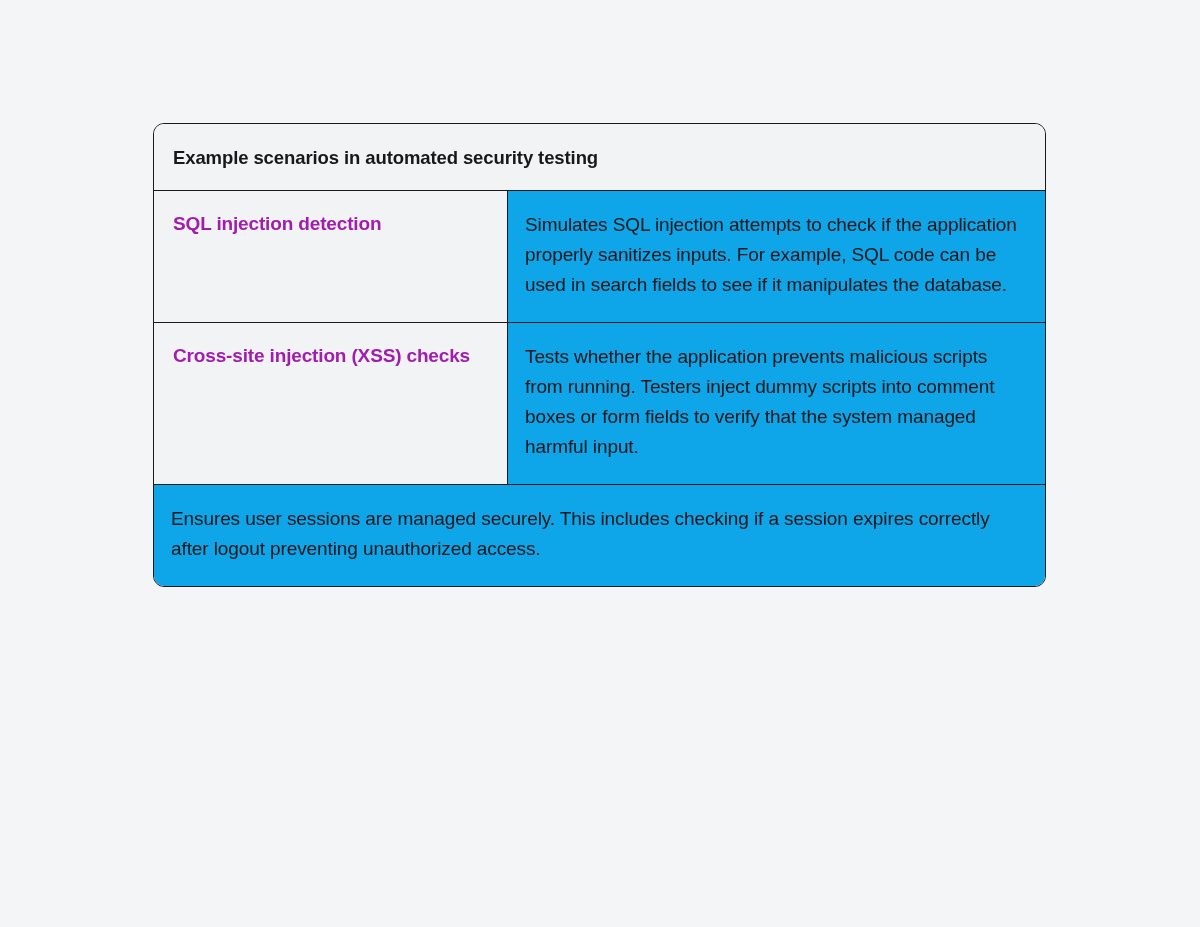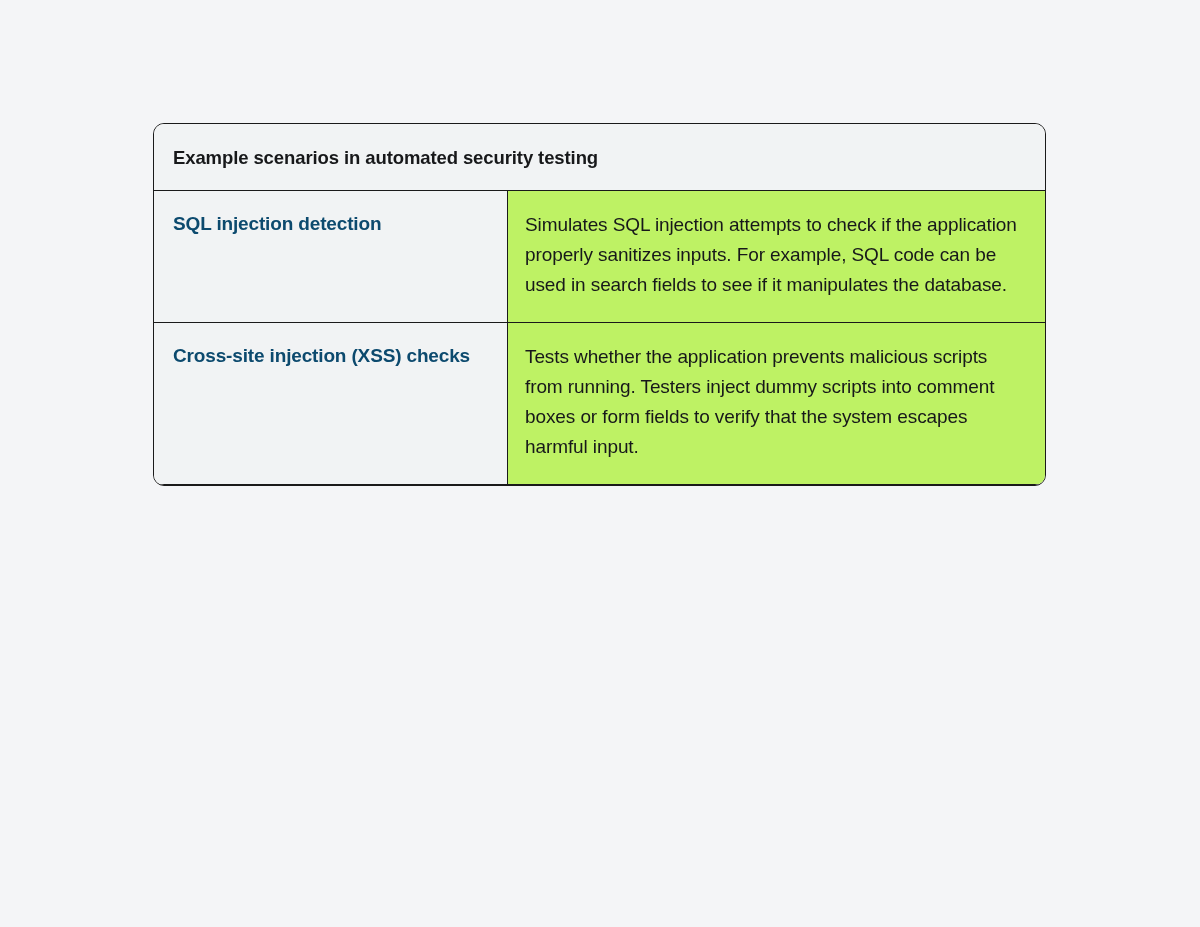--- a/index.html
+++ b/index.html
@@ -63,28 +63,28 @@
     min-width: 354px;
     background: #f1f3f4;
     border-right: 1px solid #1a1a1a;
     padding: 19px 19px 22px 19px;
     box-sizing: border-box;
   }
 
   .cell-term-text {
     font-size: 19px;
     font-weight: bold;
-    color: #0c4a6e;
+    color: #a21caf;
     line-height: 1.52;
     letter-spacing: -0.15px;
   }
 
   .cell-desc {
     flex: 1;
-    background: #bef264;
+    background: #0ea5e9;
     padding: 19px 24px 22px 17px;
     box-sizing: border-box;
   }
 
   .cell-desc-text {
     font-size: 19px;
     font-weight: normal;
     color: #17181a;
     line-height: 1.58;
     letter-spacing: -0.1px;
@@ -108,23 +108,26 @@
       <div class="cell-desc">
         <div class="cell-desc-text">Simulates SQL injection attempts to check if the application properly sanitizes inputs. For example, SQL code can be used in search fields to see if it manipulates the database.</div>
       </div>
     </div>
 
     <div class="table-row">
       <div class="cell-term">
         <div class="cell-term-text">Cross-site injection (XSS) checks</div>
       </div>
       <div class="cell-desc">
-        <div class="cell-desc-text">Tests whether the application prevents malicious scripts from running. Testers inject dummy scripts into comment boxes or form fields to verify that the system escapes harmful input.</div>
+        <div class="cell-desc-text">Tests whether the application prevents malicious scripts from running. Testers inject dummy scripts into comment boxes or form fields to verify that the system managed harmful input.</div>
       </div>
     </div>
 
     <div class="table-row">
+      <div class="cell-desc">
+        <div class="cell-desc-text">Ensures user sessions are managed securely. This includes checking if a session expires correctly after logout preventing unauthorized access.</div>
+      </div>
     </div>
 
 
   </div>
 
 </div>
 
 </body></html>

